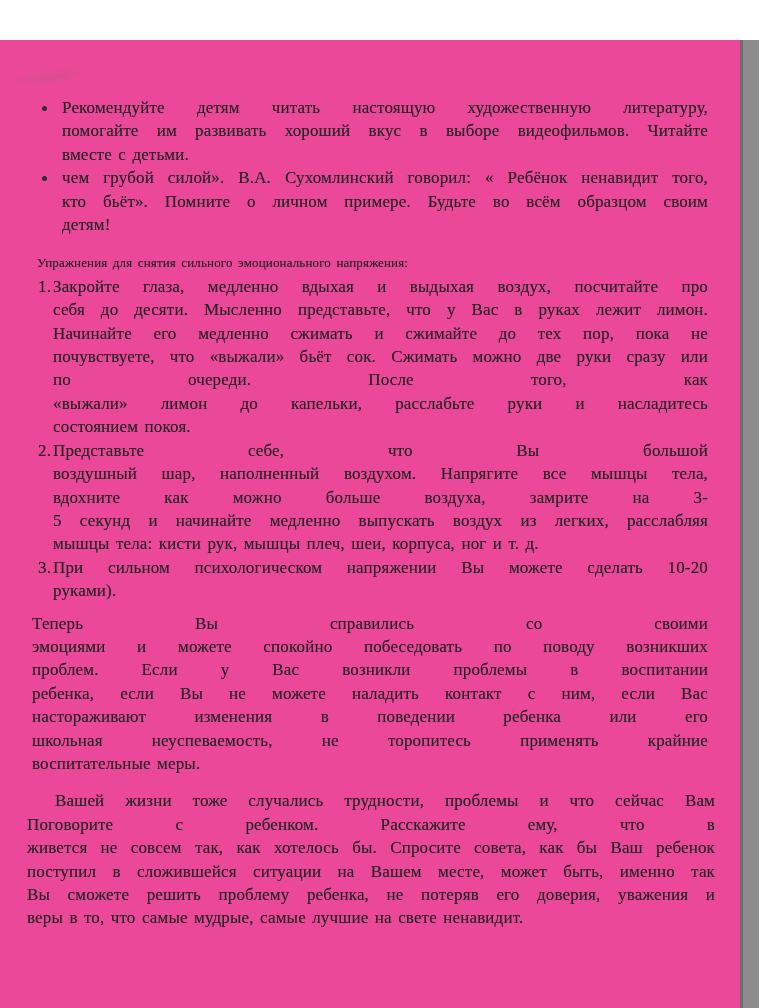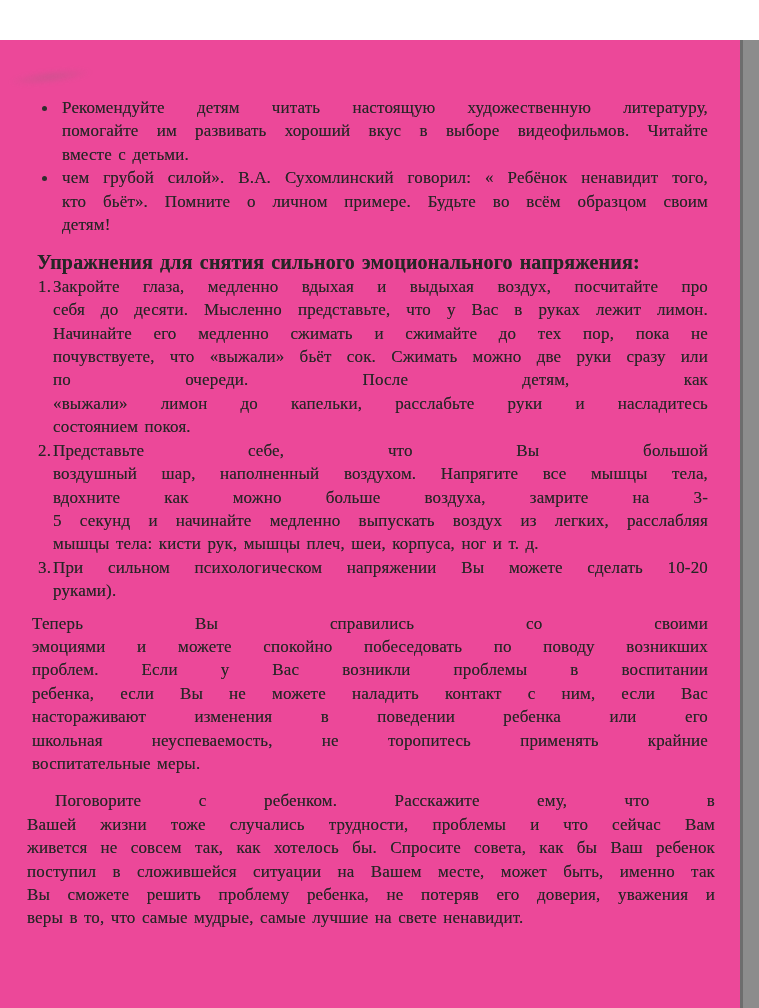--- a/index.html
+++ b/index.html
@@ -54,22 +54,22 @@
     width: 5px;
     height: 5px;
     border-radius: 50%;
     background: #2e2e2e;
   }
   .bcontent { flex: 1 1 auto; }
   
   .heading {
     margin-top: 15px;
     margin-left: -1px;
-    font-weight: bold;
-    font-size: 20px;
+    font-weight: normal;
+    font-size: 13px;
     text-align: left;
   }
   
   .nrow { display: flex; }
   .nmark {
     width: 15px;
     flex: 0 0 15px;
   }
   .ncontent { flex: 1 1 auto; }
   
@@ -141,21 +141,21 @@
     <div class="heading">Упражнения для снятия сильного эмоционального напряжения:</div>
 
     <div class="numbered-list">
       <div class="nrow">
         <div class="nmark">1.</div>
         <div class="ncontent">
             <div class="tline">Закройте глаза, медленно вдыхая и выдыхая воздух, посчитайте про</div>
             <div class="tline">себя до десяти. Мысленно представьте, что у Вас в руках лежит лимон.</div>
             <div class="tline">Начинайте его медленно сжимать и сжимайте до тех пор, пока не</div>
             <div class="tline">почувствуете, что «выжали» бьёт сок. Сжимать можно две руки сразу или</div>
-            <div class="tline">по очереди. После детям, как</div>
+            <div class="tline">по очереди. После того, как</div>
             <div class="tline">«выжали» лимон до капельки, расслабьте руки и насладитесь</div>
             <div class="tline tline-last">состоянием покоя.</div>
           </div>
       </div>
       <div class="nrow">
         <div class="nmark">2.</div>
         <div class="ncontent">
             <div class="tline">Представьте себе, что Вы большой</div>
             <div class="tline">воздушный шар, наполненный воздухом. Напрягите все мышцы тела,</div>
             <div class="tline">вдохните как можно больше воздуха, замрите на 3-</div>
@@ -176,22 +176,22 @@
         <div class="tline">Теперь Вы справились со своими</div>
         <div class="tline">эмоциями и можете спокойно побеседовать по поводу возникших</div>
         <div class="tline">проблем. Если у Вас возникли проблемы в воспитании</div>
         <div class="tline">ребенка, если Вы не можете наладить контакт с ним, если Вас</div>
         <div class="tline">настораживают изменения в поведении ребенка или его</div>
         <div class="tline">школьная неуспеваемость, не торопитесь применять крайние</div>
         <div class="tline tline-last">воспитательные меры.</div>
       </div>
 
     <div class="para2 para-indent">
+        <div class="tline">Вашей жизни тоже случались трудности, проблемы и что сейчас Вам</div>
         <div class="tline">Поговорите с ребенком. Расскажите ему, что в</div>
-        <div class="tline">Вашей жизни тоже случались трудности, проблемы и что сейчас Вам</div>
         <div class="tline">живется не совсем так, как хотелось бы. Спросите совета, как бы Ваш ребенок</div>
         <div class="tline">поступил в сложившейся ситуации на Вашем месте, может быть, именно так</div>
         <div class="tline">Вы сможете решить проблему ребенка, не потеряв его доверия, уважения и</div>
         <div class="tline tline-last">веры в то, что самые мудрые, самые лучшие на свете ненавидит.</div>
       </div>
 
   </div>
 
   <div class="right-gutter"></div>
 

